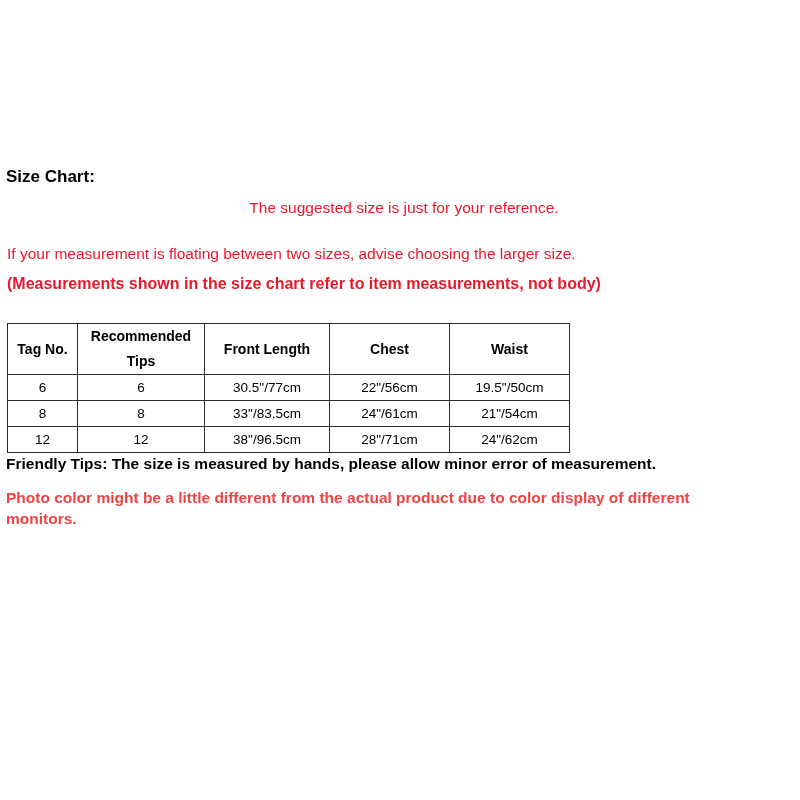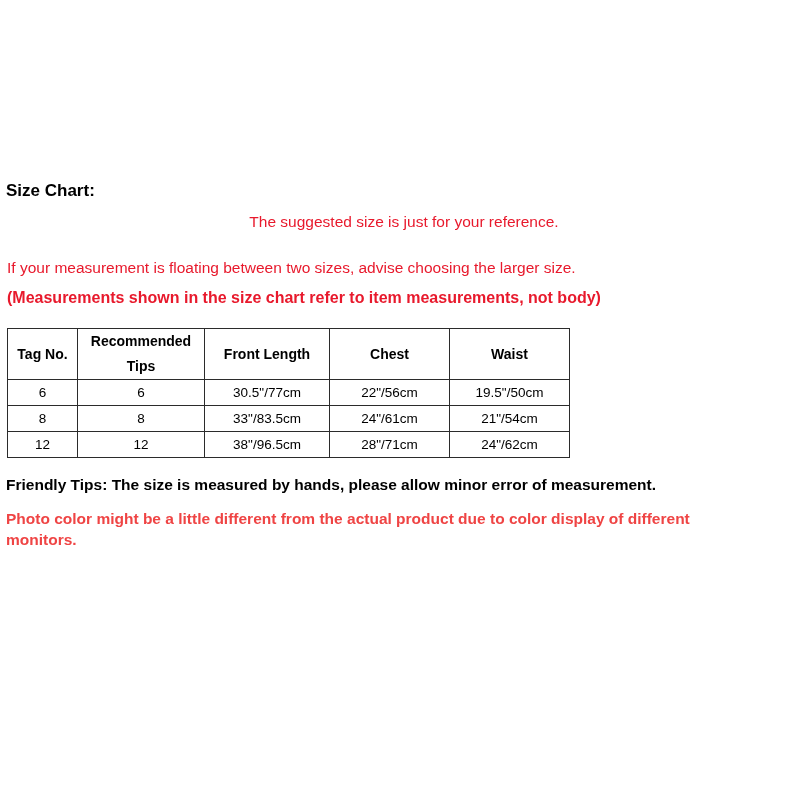--- a/index.html
+++ b/index.html
@@ -17,21 +17,21 @@
   .page {
     position: relative;
     width: 800px;
     height: 800px;
     box-sizing: border-box;
     padding: 0 6px;
   }
   .content {
     position: absolute;
     left: 6px;
-    top: 180px;
+    top: 166px;
     width: 788px;
   }
   .title-line {
     font-size: 17px;
     font-weight: bold;
     margin: 0 0 0 0;
     line-height: 22px;
   }
   .note-red {
     color: #e8192c;
@@ -51,21 +51,21 @@
   .note-red-bold {
     color: #e8192c;
     font-size: 16px;
     font-weight: bold;
     line-height: 21px;
     margin-top: 9px;
     padding-left: 1px;
   }
   table.size-table {
     border-collapse: collapse;
-    margin-top: 20px;
+    margin-top: 29px;
     margin-left: 1px;
     width: 462px;
     table-layout: fixed;
   }
   table.size-table th,
   table.size-table td {
     border: 1px solid #2b2b2b;
     text-align: center;
     font-size: 13.5px;
     height: 25px;
@@ -77,21 +77,20 @@
     font-weight: bold;
     font-size: 14px;
   }
   table.size-table col.c0 { width: 70px; }
   table.size-table col.c1 { width: 127px; }
   table.size-table col.c2 { width: 125px; }
   table.size-table col.c3 { width: 120px; }
   table.size-table col.c4 { width: 120px; }
 
   .tips {
-    margin-top: 16px;
     font-size: 15.5px;
     font-weight: bold;
     line-height: 21px;
     color: #000;
   }
   .tips2 {
     margin-top: 13px;
     font-size: 15.5px;
     font-weight: bold;
     line-height: 21px;

